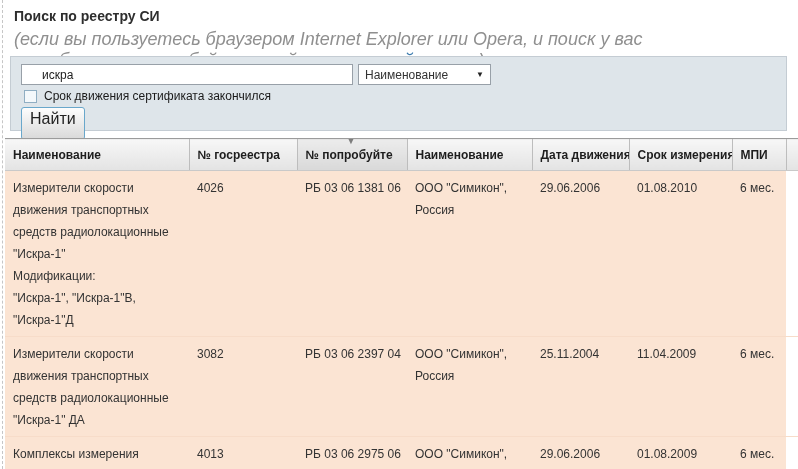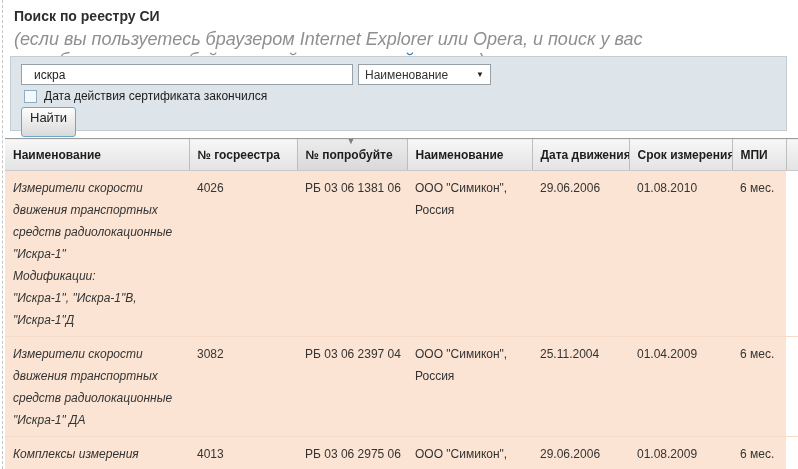--- a/index.html
+++ b/index.html
@@ -10,70 +10,70 @@
                 border-left:1px dashed #c6c6c6; }
   .page-title { position:absolute; left:14px; top:8px; font-size:14px; font-weight:bold; color:#2e2e2e; }
   .note { position:absolute; left:14px; top:29px; font-style:italic; color:#8f8f8f; font-size:18px; }
   .note a { color:#3c7caf; text-decoration:underline; cursor:pointer; }
 
   
   .form-panel { position:absolute; left:10px; top:56px; width:777px; height:75px;
                 background:#dee5ea; border:1px solid #c4ccd3; }
   .query-input { position:absolute; left:10px; top:7px; width:332px; height:21px;
                  border:1px solid #98a0a8; background:#fff; font-family:"Liberation Sans",sans-serif;
-                 font-size:12px; color:#222; padding:0 12px; }
+                 font-size:12px; color:#222; padding:0 20px; }
   .fake-select { position:absolute; left:347px; top:7px; width:133px; height:21px;
                  background:#fff; border:1px solid #98a0a8; cursor:default;
                  display:flex; align-items:center; justify-content:space-between; padding:0 6px; }
   .fake-select .arrow { font-size:8px; color:#222; }
   .cb { position:absolute; left:13px; top:33px; width:13px; height:13px;
         -webkit-appearance:none; appearance:none; background:#f4f8fb;
         border:1px solid #90aec3; cursor:pointer; }
   .cb-label { position:absolute; left:33px; top:32px; color:#1a1a1a; }
-  .find-btn { position:absolute; left:10px; top:50px; padding:2px 8px 11px; font-size:13px;
+  .find-btn { position:absolute; left:10px; top:50px; padding:2px 8px 11px; font-size:16px;
               font-family:"Liberation Sans",sans-serif; color:#222;
               border:1px solid #69a7cb; border-radius:3px; cursor:pointer;
               background:linear-gradient(#fdfdfd,#d9d9d9); }
 
   
   .results { position:absolute; left:5px; top:138px; width:793px;
              border-collapse:collapse; table-layout:fixed; }
   .results th { height:32px; text-align:left; vertical-align:middle; font-weight:bold;
                 color:#1d1d1d; padding:0 4px 0 8px; position:relative; cursor:pointer;
                 background:linear-gradient(#f7f7f7,#e3e3e3);
                 border-top:1px solid #9b9b9b; border-bottom:1px solid #c9c9c9;
                 white-space:nowrap; overflow:hidden; }
   .results th + th { border-left:1px solid #bdbdbd; }
   .results th.sorted { background:linear-gradient(#ececec,#d9d9d9); }
   .sort-ind { position:absolute; top:-3px; left:45%; font-size:9px; color:#7d7d7d; }
   .results td { background:#fbe4d3; vertical-align:top; padding:6px 6px 5px 8px;
                 line-height:22px; color:#333; }
   .results tr + tr td { border-top:1px solid #f7dcc9; }
-  .results td.name { white-space:pre-line;font-style:italic; }
+  .results td.name { white-space:pre-line; }
   .results td.edge, .results th.edge { background:#fff; padding:0; }
   .results th.edge { background:linear-gradient(#f7f7f7,#e3e3e3); }
 </style>
 </head>
 <body>
 
 <div class="page">
   <div class="left-guide"></div>
 
   <div class="page-title">Поиск по реестру СИ</div>
 
   <div class="note"><span>(если вы пользуетесь браузером Internet Explorer или Opera, и поиск у вас не работает, попробуйте перейти по </span><a>прямой ссылке</a><span>)</span></div>
 
   <div class="form-panel">
     <input class="query-input" type="text" value="искра" style="">
     <div class="fake-select">
       <span>Наименование</span>
       <span class="arrow">▼</span>
     </div>
     <input class="cb" type="checkbox" style="">
-    <label class="cb-label">Дата действия сертификата закончился</label>
+    <label class="cb-label">Срок движения сертификата закончился</label>
     <button class="find-btn">Найти</button>
   </div>
 
   <table class="results">
     <colgroup>
       <col style="width:184px">
         <col style="width:108px">
         <col style="width:110px">
       <col style="width:125px">
         <col style="width:97px">
@@ -103,21 +103,21 @@
       <td>01.08.2010</td>
       <td>6 мес.</td>
       <td class="edge"></td>
     </tr>
     <tr>
       <td class="name">Измерители скорости движения транспортных средств радиолокационные "Искра-1" ДА</td>
       <td>3082</td>
       <td>РБ 03 06 2397 04</td>
       <td>ООО "Симикон", Россия</td>
       <td>25.11.2004</td>
-      <td>01.04.2009</td>
+      <td>11.04.2009</td>
       <td>6 мес.</td>
       <td class="edge"></td>
     </tr>
     <tr>
       <td class="name">Комплексы измерения скорости и регистрации видеоизображения транспортных средств "Искра-видео"</td>
       <td>4013</td>
       <td>РБ 03 06 2975 06</td>
       <td>ООО "Симикон", Россия</td>
       <td>29.06.2006</td>
       <td>01.08.2009</td>

